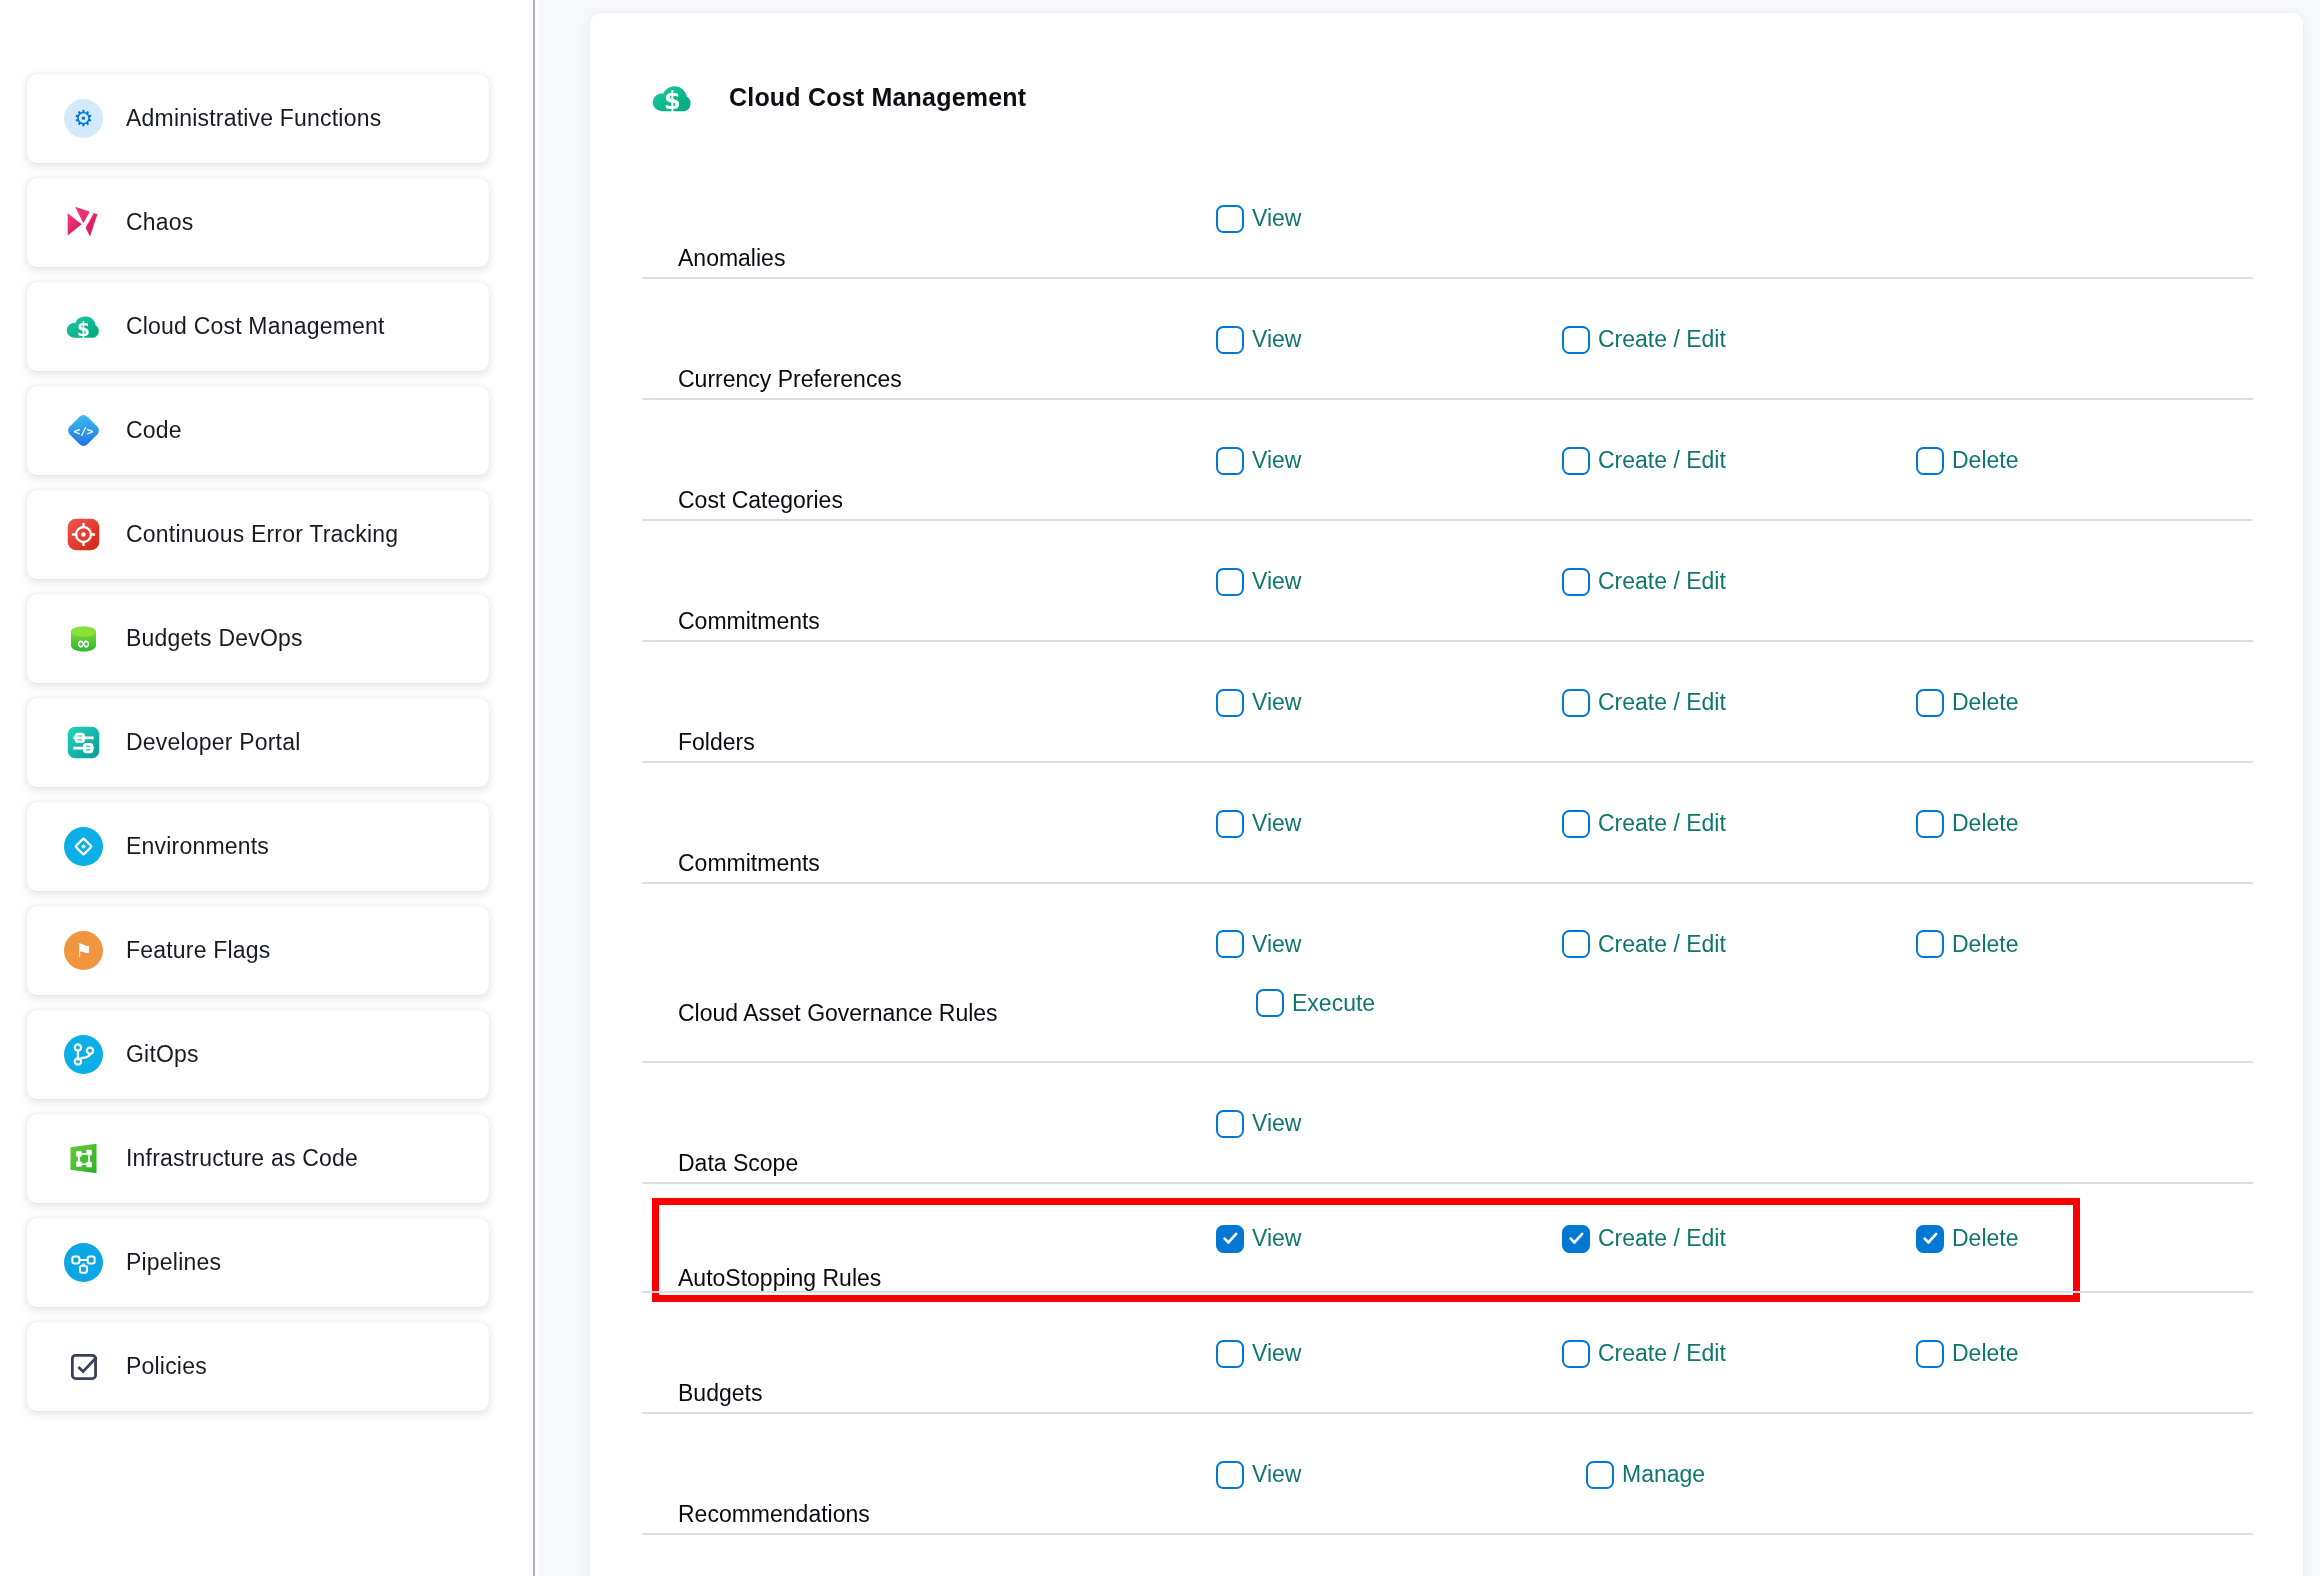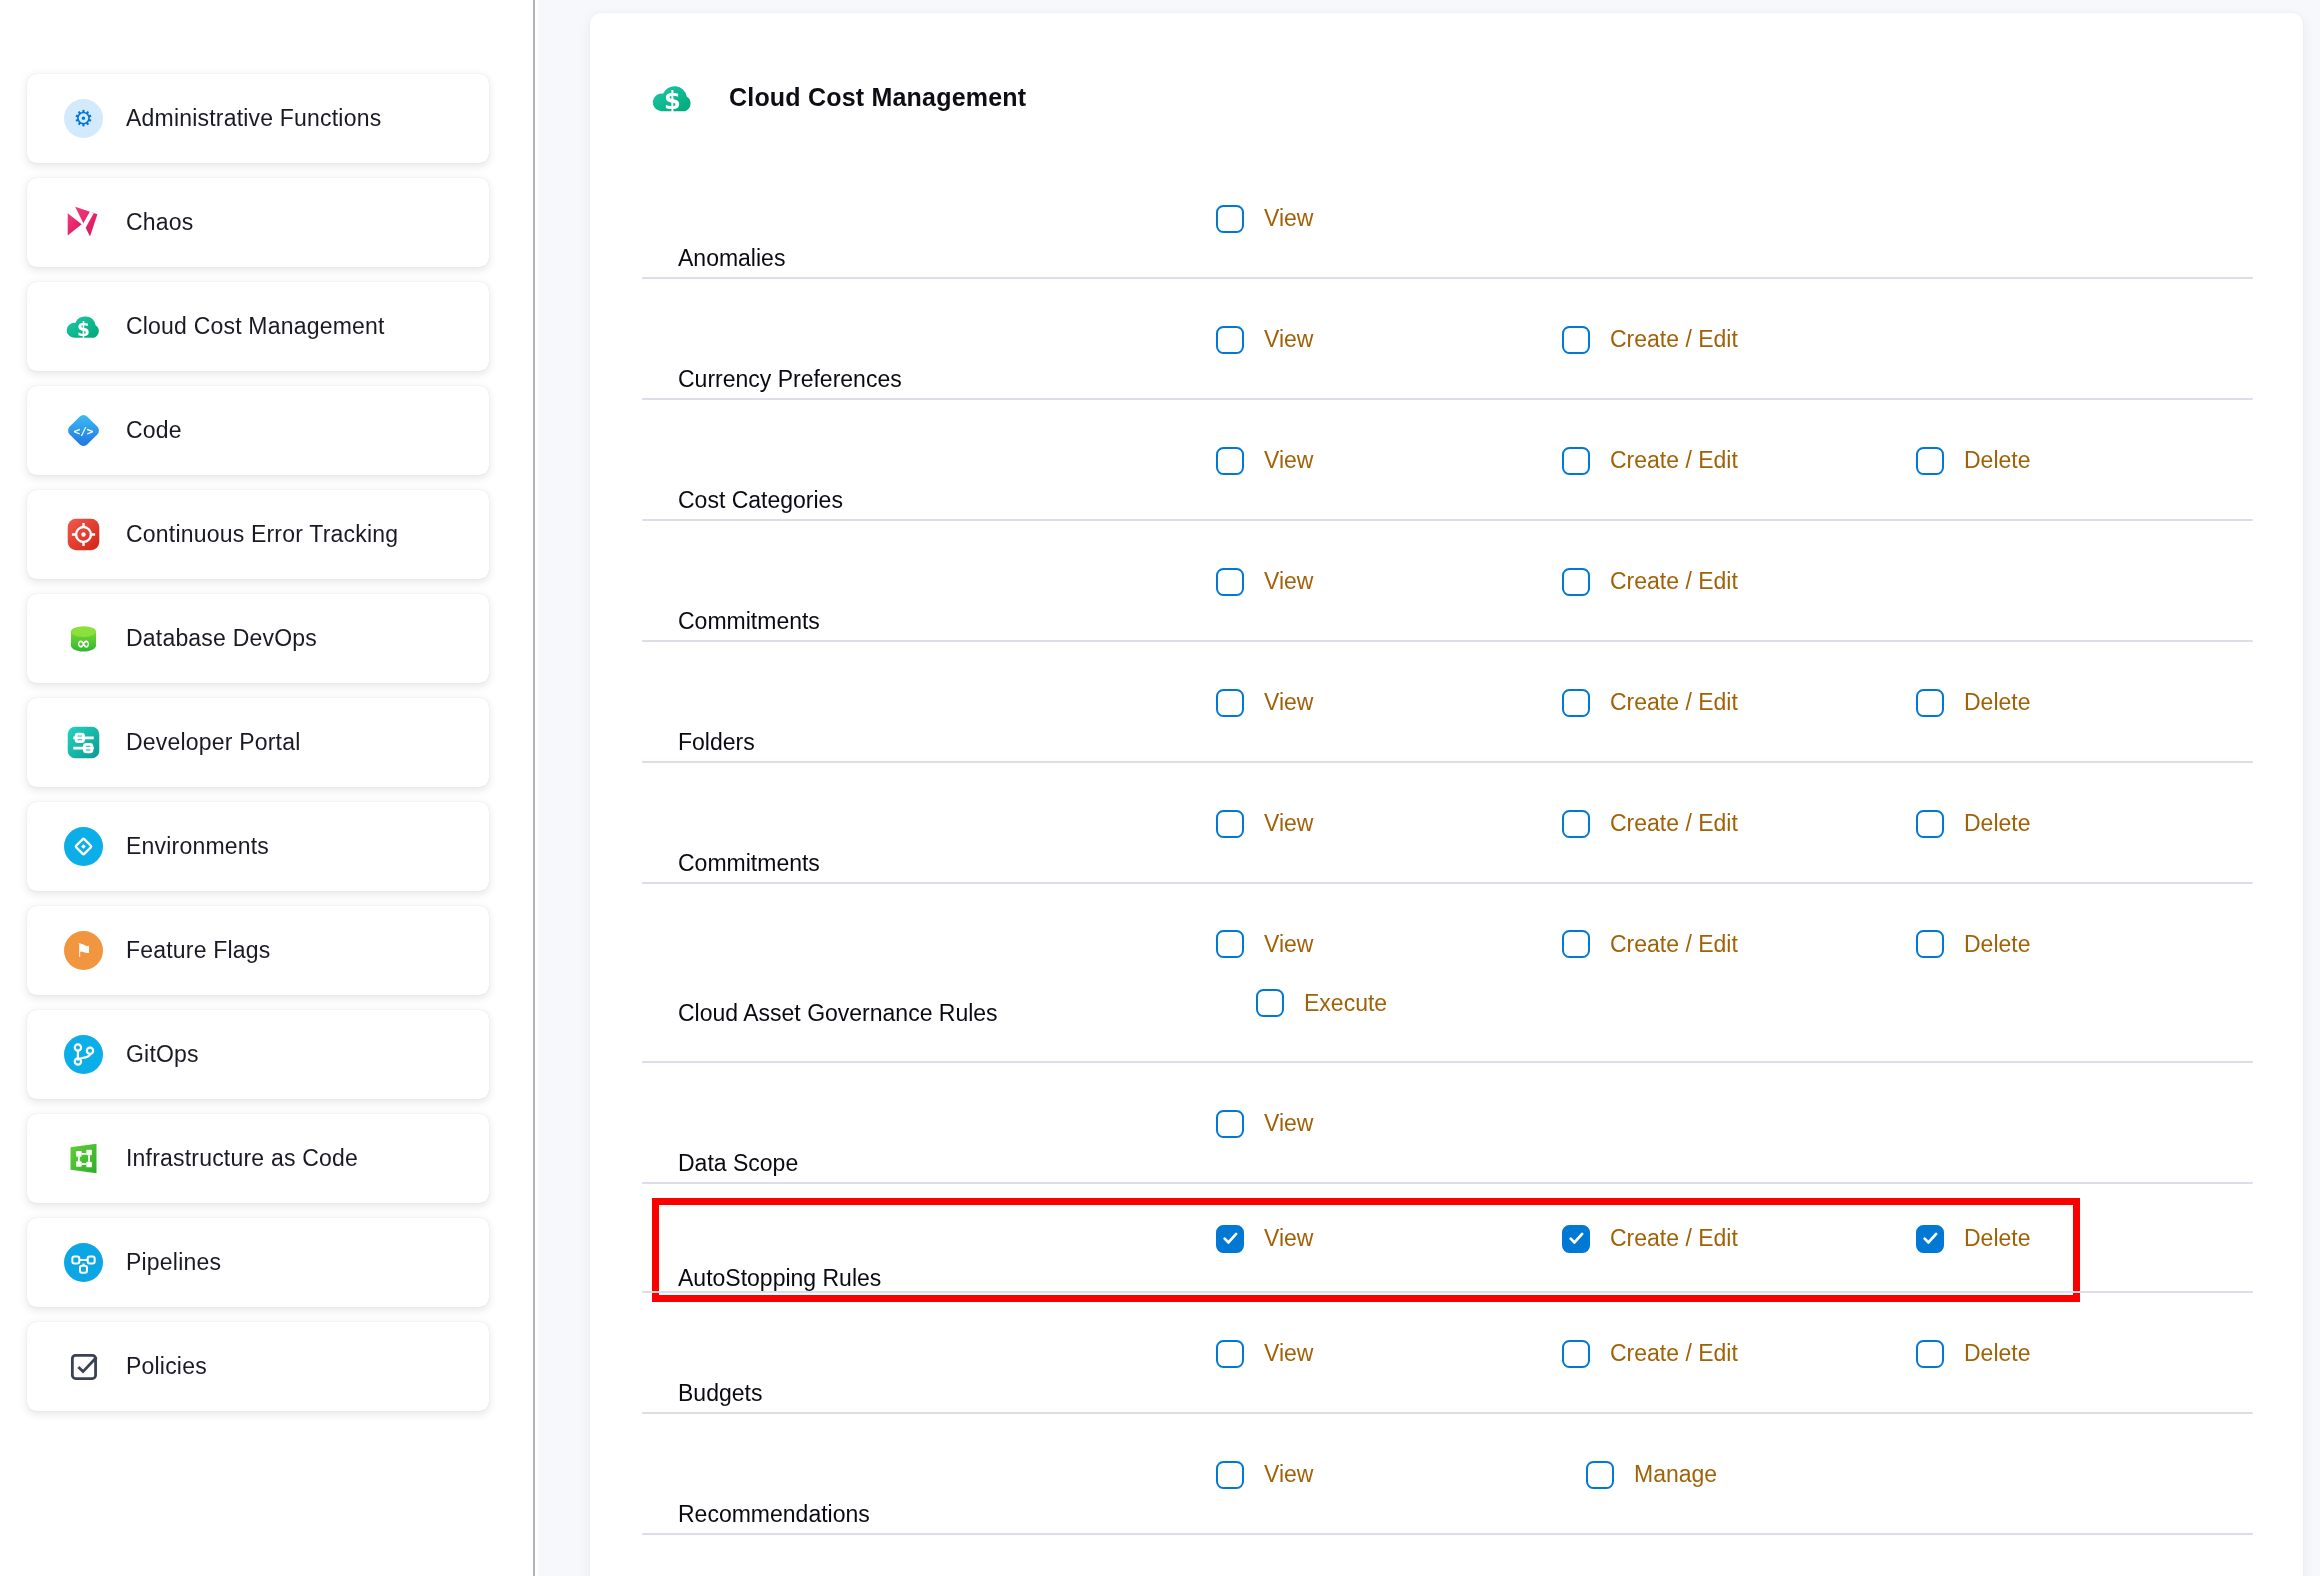--- a/index.html
+++ b/index.html
@@ -56,21 +56,21 @@
     position:absolute;height:30px;display:flex;align-items:center;
   }
   .cell.vcenter{top:calc(50% - 15px);}
   .checkbox{
     width:28px;height:28px;box-sizing:border-box;flex:0 0 auto;
     border:2.8px solid var(--accent,#0278d5);border-radius:7.4px;background:#ffffff;
     display:flex;align-items:center;justify-content:center;cursor:pointer;
   }
   .checkbox.checked{background:var(--accent,#0278d5);}
   .checkbox svg{width:20.4px;height:20.4px;display:block;}
-  .cb-label{font-size:23px;color:#a16207;margin-left:20px;white-space:nowrap;}
+  .cb-label{font-size:23px;color:#0f766e;margin-left:8px;white-space:nowrap;}
   .highlight{
     position:absolute;left:62px;top:14px;width:1428px;height:104px;
     box-sizing:border-box;border:7.4px solid var(--highlight,#fa0000);
     pointer-events:none;
   }
 </style>
 </head>
 <body>
 
 <div class="sidebar">
@@ -154,21 +154,21 @@
               <linearGradient id="gdb" x1="0" y1="0" x2="0" y2="1">
                 <stop offset="0" stop-color="#7ad638"></stop>
                 <stop offset="1" stop-color="#2eb82e"></stop>
               </linearGradient>
             </defs>
             <path d="M7.5 13.5 v15 c0 3.6 6 6.5 13.5 6.5 s13.5 -2.9 13.5 -6.5 v-15 z" fill="url(#gdb)"></path>
             <ellipse cx="21" cy="13.5" rx="13.5" ry="5.8" fill="#8ce03c"></ellipse>
             <text x="21" y="32" text-anchor="middle" font-size="18" font-weight="bold" fill="#ffffff" font-family="DejaVu Sans, sans-serif">∞</text>
           </svg>
         </span>
-        <span class="side-label">Database DevOps</span>
+        <span class="side-label">Budgets DevOps</span>
       </div>
       <div class="side-card">
         <span class="side-icon">
           <svg viewBox="0 0 42 42">
             <defs>
               <linearGradient id="gdp" x1="0" y1="0" x2="1" y2="1">
                 <stop offset="0" stop-color="#23d3bd"></stop>
                 <stop offset="1" stop-color="#0b9a96"></stop>
               </linearGradient>
             </defs>

